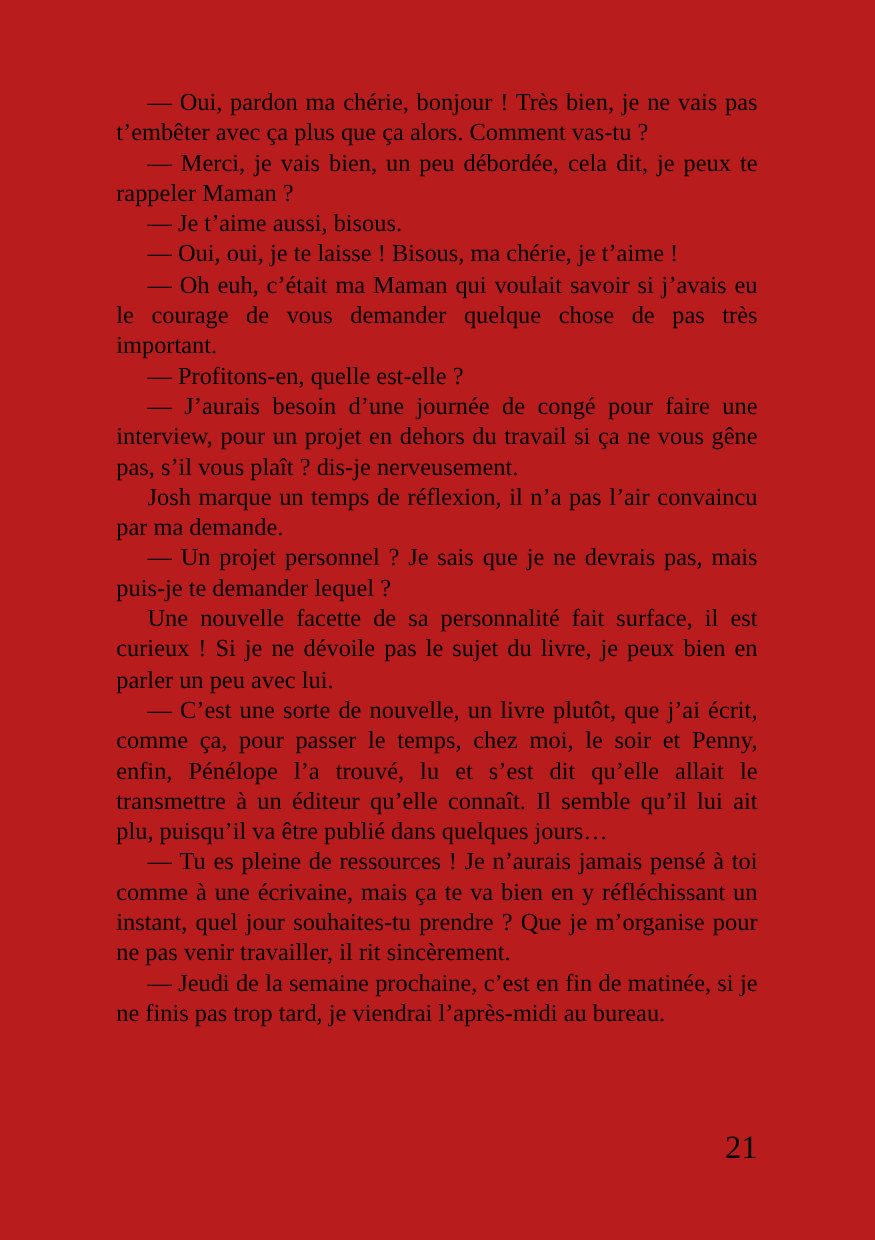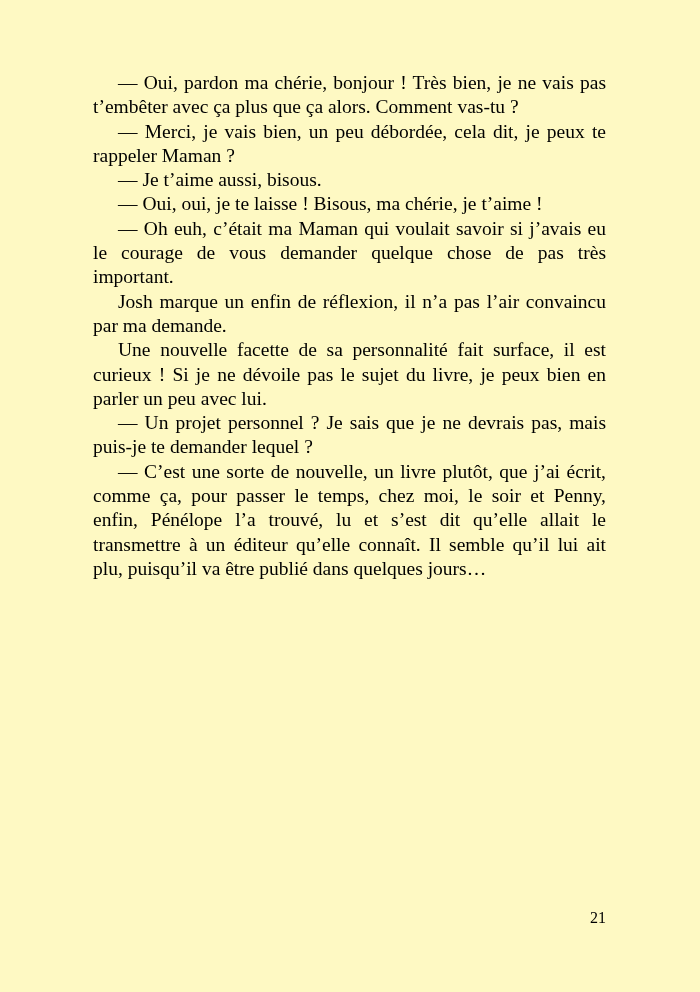--- a/index.html
+++ b/index.html
@@ -11,21 +11,21 @@
     width: 700px;
     height: 992px;
     position: relative;
     overflow: hidden;
     font-family: "Liberation Serif", "DejaVu Serif", serif;
     color: #000000;
   }
   .book-page {
     position: absolute;
     inset: 0;
-    background: #fef9c3;
+    background: #b91c1c;
   }
   .text-block {
     position: absolute;
     left: 93px;
     top: 71px;
     width: 513px;
     font-size: 19.5px;
     line-height: 24.3px;
     text-align: justify;
     text-justify: inter-word;
@@ -36,33 +36,37 @@
     margin: 0;
     padding: 0;
     text-indent: 25px;
   }
   .page-number {
     position: absolute;
     left: 93px;
     top: 906px;
     width: 513px;
     text-align: right;
-    font-size: 16px;
+    font-size: 26px;
     line-height: 24.3px;
   }
 </style>
 </head>
 <body>
 
 <div class="book-page">
   <div class="text-block">
       <p class="para">—&nbsp;Oui, pardon ma chérie, bonjour&nbsp;! Très bien, je ne vais pas t’embêter avec ça plus que ça alors. Comment vas-tu&nbsp;?</p>
       <p class="para">—&nbsp;Merci, je vais bien, un peu débordée, cela dit, je peux te rappeler Maman&nbsp;?</p>
       <p class="para">—&nbsp;Je t’aime aussi, bisous.</p>
       <p class="para">—&nbsp;Oui, oui, je te laisse&nbsp;! Bisous, ma chérie, je t’aime&nbsp;!</p>
       <p class="para">—&nbsp;Oh euh, c’était ma Maman qui voulait savoir si j’avais eu le courage de vous demander quelque chose de pas très important.</p>
-      <p class="para">Josh marque un enfin de réflexion, il n’a pas l’air convaincu par ma demande.</p>
+      <p class="para">—&nbsp;Profitons-en, quelle est-elle&nbsp;?</p>
+      <p class="para">—&nbsp;J’aurais besoin d’une journée de congé pour faire une interview, pour un projet en dehors du travail si ça ne vous gêne pas, s’il vous plaît&nbsp;? dis-je nerveusement.</p>
+      <p class="para">Josh marque un temps de réflexion, il n’a pas l’air convaincu par ma demande.</p>
+      <p class="para">—&nbsp;Un projet personnel&nbsp;? Je sais que je ne devrais pas, mais puis-je te demander lequel&nbsp;?</p>
       <p class="para">Une nouvelle facette de sa personnalité fait surface, il est curieux&nbsp;! Si je ne dévoile pas le sujet du livre, je peux bien en parler un peu avec lui.</p>
-      <p class="para">—&nbsp;Un projet personnel&nbsp;? Je sais que je ne devrais pas, mais puis-je te demander lequel&nbsp;?</p>
       <p class="para">—&nbsp;C’est une sorte de nouvelle, un livre plutôt, que j’ai écrit, comme ça, pour passer le temps, chez moi, le soir et Penny, enfin, Pénélope l’a trouvé, lu et s’est dit qu’elle allait le transmettre à un éditeur qu’elle connaît. Il semble qu’il lui ait plu, puisqu’il va être publié dans quelques jours…</p>
+      <p class="para">—&nbsp;Tu es pleine de ressources&nbsp;! Je n’aurais jamais pensé à toi comme à une écrivaine, mais ça te va bien en y réfléchissant un instant, quel jour souhaites-tu prendre&nbsp;? Que je m’organise pour ne pas venir travailler, il rit sincèrement.</p>
+      <p class="para">—&nbsp;Jeudi de la semaine prochaine, c’est en fin de matinée, si je ne finis pas trop tard, je viendrai l’après-midi au bureau.</p>
     </div>
   <div class="page-number">21</div>
 </div>
 
 </body></html>

